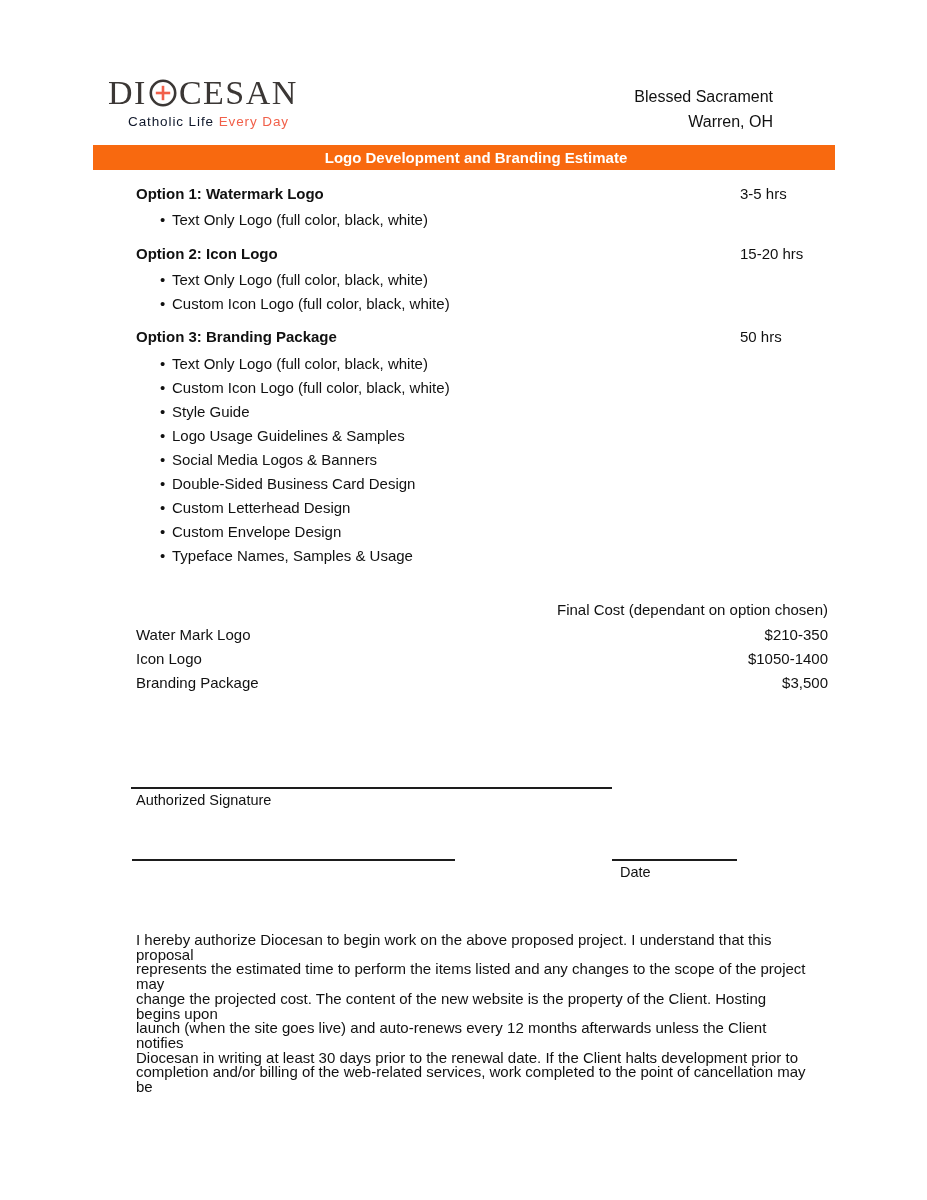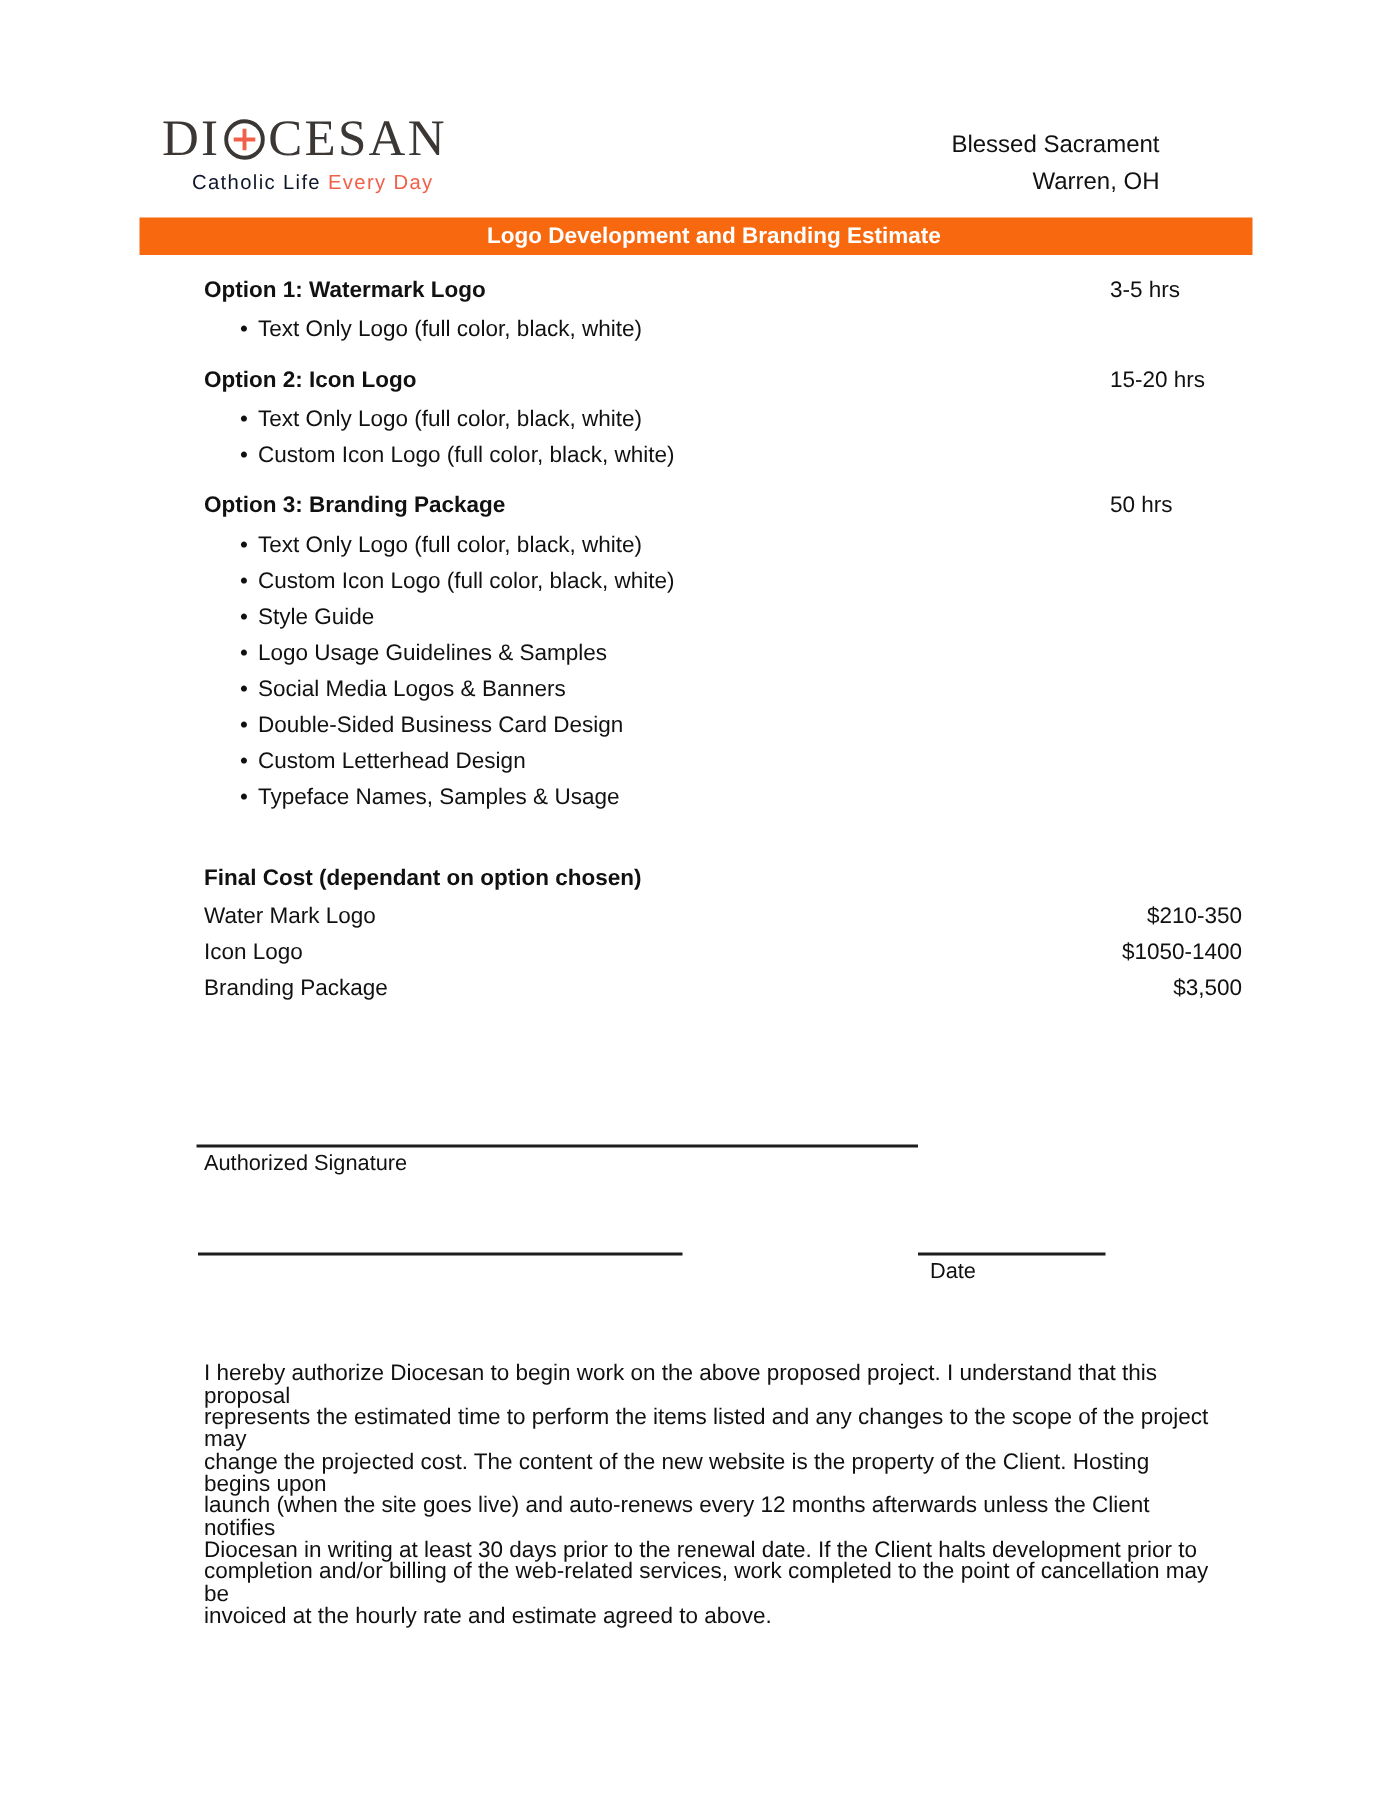--- a/index.html
+++ b/index.html
@@ -30,21 +30,21 @@
   .body { position:absolute; left:136px; top:185px; width:692px; font-size:15px; }
   .opt-head { position:relative; font-weight:bold; line-height:18px; }
   .opt-head .hrs { position:absolute; left:604px; top:0; font-weight:normal; }
   .opt ul { list-style:none; margin:5px 0 0 0; padding:0; }
   .opt li { position:relative; padding-left:36px; line-height:24px; }
   .opt li::before { content:"\2022"; position:absolute; left:24px; top:0; }
   .opt-2 { margin-top:13px; }
   .opt-3 { margin-top:12px; }
   .opt-3 ul { margin-top:6px; }
   .final { margin-top:33px; }
-  .final-head { font-weight:bold; line-height:18px; }
+  .final-head { font-weight:normal; line-height:18px;text-align:right; }
   .cost-rows { margin-top:4px; }
   .cost-row { display:flex; justify-content:space-between; line-height:24px; }
   
   .sig1 { margin-top:92px; }
   .hline { border-top:2px solid #1d1d1d; }
   .sig1 .hline { width:481px; margin-left:-5px; }
   .sig-label { font-size:14.5px; margin:3px 0 0 0; line-height:17px; }
   .sig2 { position:relative; margin-top:50px; height:40px; }
   .title-col { position:absolute; left:-4px; top:0; width:323px; }
   .date-col { position:absolute; left:476px; top:0; width:125px; }
@@ -111,20 +111,21 @@
         <span class="hrs">50 hrs</span>
       </div>
       <ul>
         <li>Text Only Logo (full color, black, white)</li>
         <li>Custom Icon Logo (full color, black, white)</li>
         <li>Style Guide</li>
         <li>Logo Usage Guidelines &amp; Samples</li>
         <li>Social Media Logos &amp; Banners</li>
         <li>Double-Sided Business Card Design</li>
         <li>Custom Letterhead Design</li>
+        <li>Custom Envelope Design</li>
         <li>Typeface Names, Samples &amp; Usage</li>
       </ul>
     </div>
 
     <div class="final">
       <div class="final-head">Final Cost (dependant on option chosen)</div>
       <div class="cost-rows">
         <div class="cost-row">
           <span>Water Mark Logo</span>
           <span>$210-350</span>

